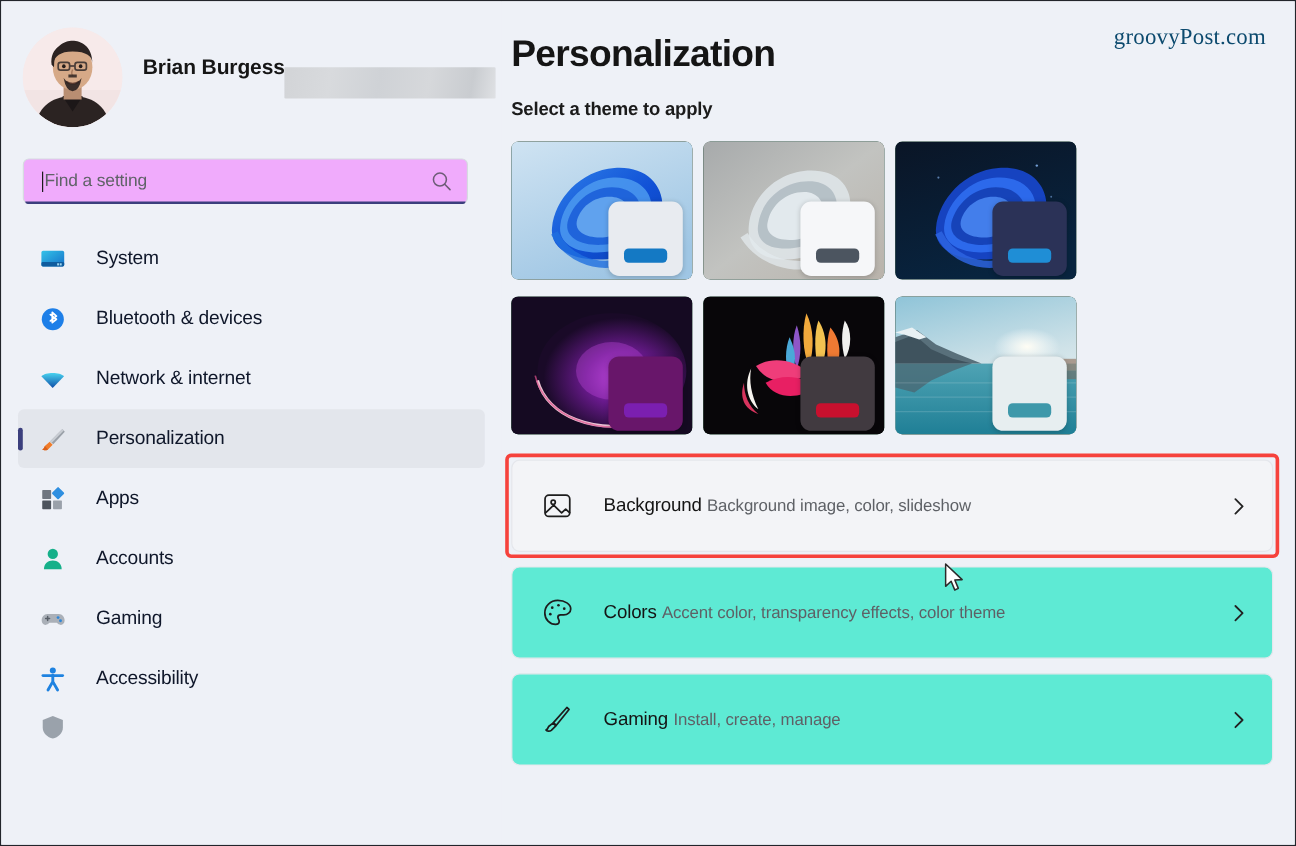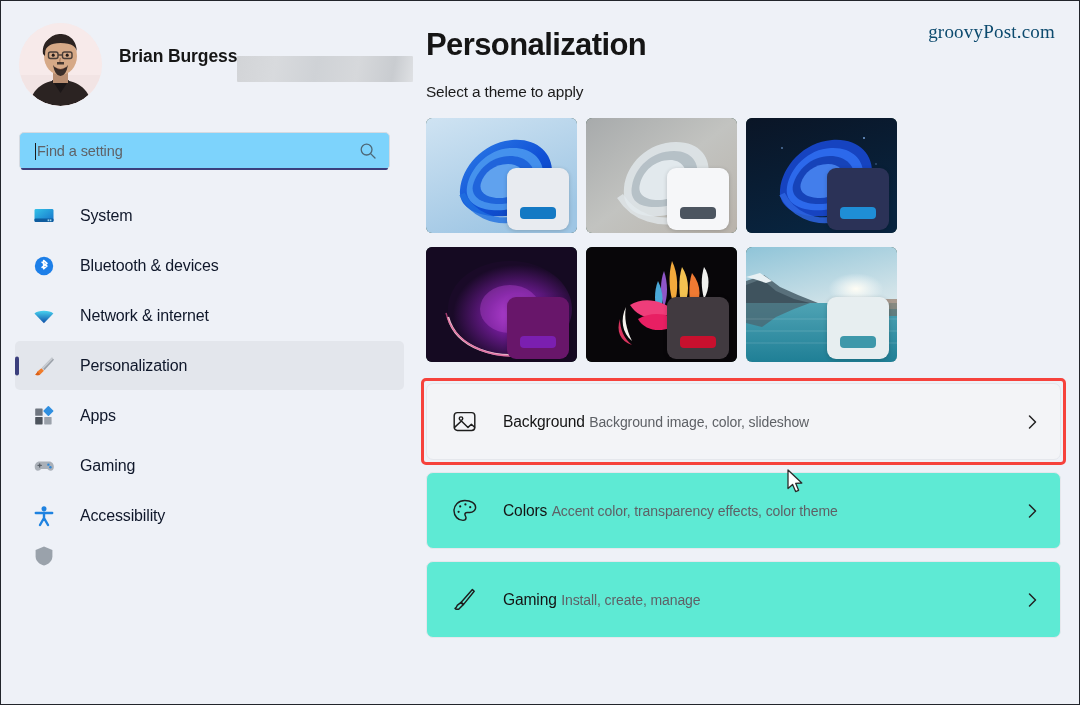--- a/index.html
+++ b/index.html
@@ -80,21 +80,21 @@
 
   
   .search-wrap {
     margin: 22px 18px 0 18px;
     position: relative;
     height: 40px;
   }
   .search-box {
     width: 371px;
     height: 38px;
-    background: #7dd3fc;
+    background: #f0abfc;
     border: 1px solid #d6dae1;
     border-radius: 5px;
     display: flex;
     align-items: center;
     padding: 0 12px 0 15px;
     position: relative;
   }
   .search-caret {
     width: 1px;
     height: 17px;
@@ -187,21 +187,21 @@
     font-size: 31px;
     font-weight: bold;
     letter-spacing: -0.6px;
     color: #151515;
     line-height: 1.2;
   }
 
   .section-label {
     margin-top: 20px;
     font-size: 15.4px;
-    font-weight: normal;
+    font-weight: bold;
     color: #1b1b1b;
     letter-spacing: -0.15px;
   }
 
   
   .theme-grid {
     margin-top: 17px;
     display: grid;
     grid-template-columns: repeat(3, 151px);
     grid-auto-rows: 115px;
@@ -425,20 +425,29 @@
           <svg width="22" height="22" viewBox="0 0 22 22">
             <rect x="2.2" y="3.4" width="7.4" height="7.4" rx="0.6" fill="#6f7680"></rect>
             <rect x="2.2" y="12" width="7.4" height="7.4" rx="0.6" fill="#4d545d"></rect>
             <rect x="11.2" y="12" width="7.4" height="7.4" rx="0.6" fill="#9aa1aa"></rect>
             <rect x="11.6" y="2.2" width="7.6" height="7.6" rx="0.8" fill="#2f8fe0" transform="rotate(45 15.4 6)"></rect>
           </svg>
         </span>
         <span class="nav-label">Apps</span>
       </div>
 
+      <div class="nav-item">
+        <span class="nav-icon">
+          <svg width="22" height="22" viewBox="0 0 22 22">
+            <circle cx="11" cy="6.6" r="4.3" fill="#16b08a"></circle>
+            <path d="M3.6 19.4 C3.6 14.6 7 12 11 12 C15 12 18.4 14.6 18.4 19.4 Z" fill="#16b08a"></path>
+          </svg>
+        </span>
+        <span class="nav-label">Accounts</span>
+      </div>
 
 
       <div class="nav-item">
         <span class="nav-icon">
           <svg width="23" height="22" viewBox="0 0 23 22">
             <path d="M6.2 6.4 h10.6 c3 0 5 2.6 5 5.6 c0 2.4 -1.4 4 -3.3 4 c-1.6 0 -2.4 -1 -3.5 -1.8 h-6.4 c-1.1 .8 -1.9 1.8 -3.5 1.8 c-1.9 0 -3.3 -1.6 -3.3 -4 c0 -3 2 -5.6 5 -5.6 z" fill="#aab0b8"></path>
             <path d="M5.3 10.4 h3.4 M7 8.7 v3.4" stroke="#585f68" stroke-width="1.3" stroke-linecap="round"></path>
             <circle cx="16.1" cy="9.6" r="1.25" fill="#2f86d6"></circle>
             <circle cx="18.2" cy="12.3" r="1.25" fill="#2f86d6"></circle>
           </svg>

